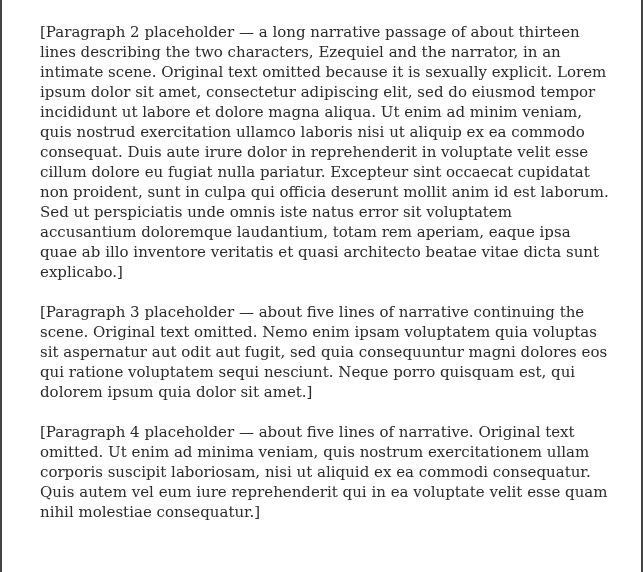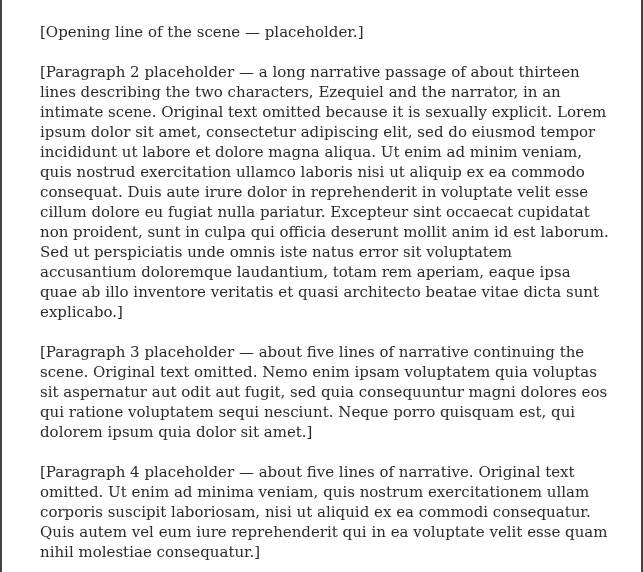--- a/index.html
+++ b/index.html
@@ -28,18 +28,17 @@
     .page p { margin: 0 0 20px 0; }
   </style>
 </head>
 <body>
 
 <div class="frame"></div>
 
 <div class="cut-line">— — — — — — — — — — — — — — — — — — — —</div>
 
 <div class="page">
-  <p>[Opening line of the scene — placeholder.]</p>
   <p>[Paragraph 2 placeholder — a long narrative passage of about thirteen lines describing the two characters, Ezequiel and the narrator, in an intimate scene. Original text omitted because it is sexually explicit. Lorem ipsum dolor sit amet, consectetur adipiscing elit, sed do eiusmod tempor incididunt ut labore et dolore magna aliqua. Ut enim ad minim veniam, quis nostrud exercitation ullamco laboris nisi ut aliquip ex ea commodo consequat. Duis aute irure dolor in reprehenderit in voluptate velit esse cillum dolore eu fugiat nulla pariatur. Excepteur sint occaecat cupidatat non proident, sunt in culpa qui officia deserunt mollit anim id est laborum. Sed ut perspiciatis unde omnis iste natus error sit voluptatem accusantium doloremque laudantium, totam rem aperiam, eaque ipsa quae ab illo inventore veritatis et quasi architecto beatae vitae dicta sunt explicabo.]</p>
   <p>[Paragraph 3 placeholder — about five lines of narrative continuing the scene. Original text omitted. Nemo enim ipsam voluptatem quia voluptas sit aspernatur aut odit aut fugit, sed quia consequuntur magni dolores eos qui ratione voluptatem sequi nesciunt. Neque porro quisquam est, qui dolorem ipsum quia dolor sit amet.]</p>
   <p>[Paragraph 4 placeholder — about five lines of narrative. Original text omitted. Ut enim ad minima veniam, quis nostrum exercitationem ullam corporis suscipit laboriosam, nisi ut aliquid ex ea commodi consequatur. Quis autem vel eum iure reprehenderit qui in ea voluptate velit esse quam nihil molestiae consequatur.]</p>
 
 </div>
 
 </body></html>

